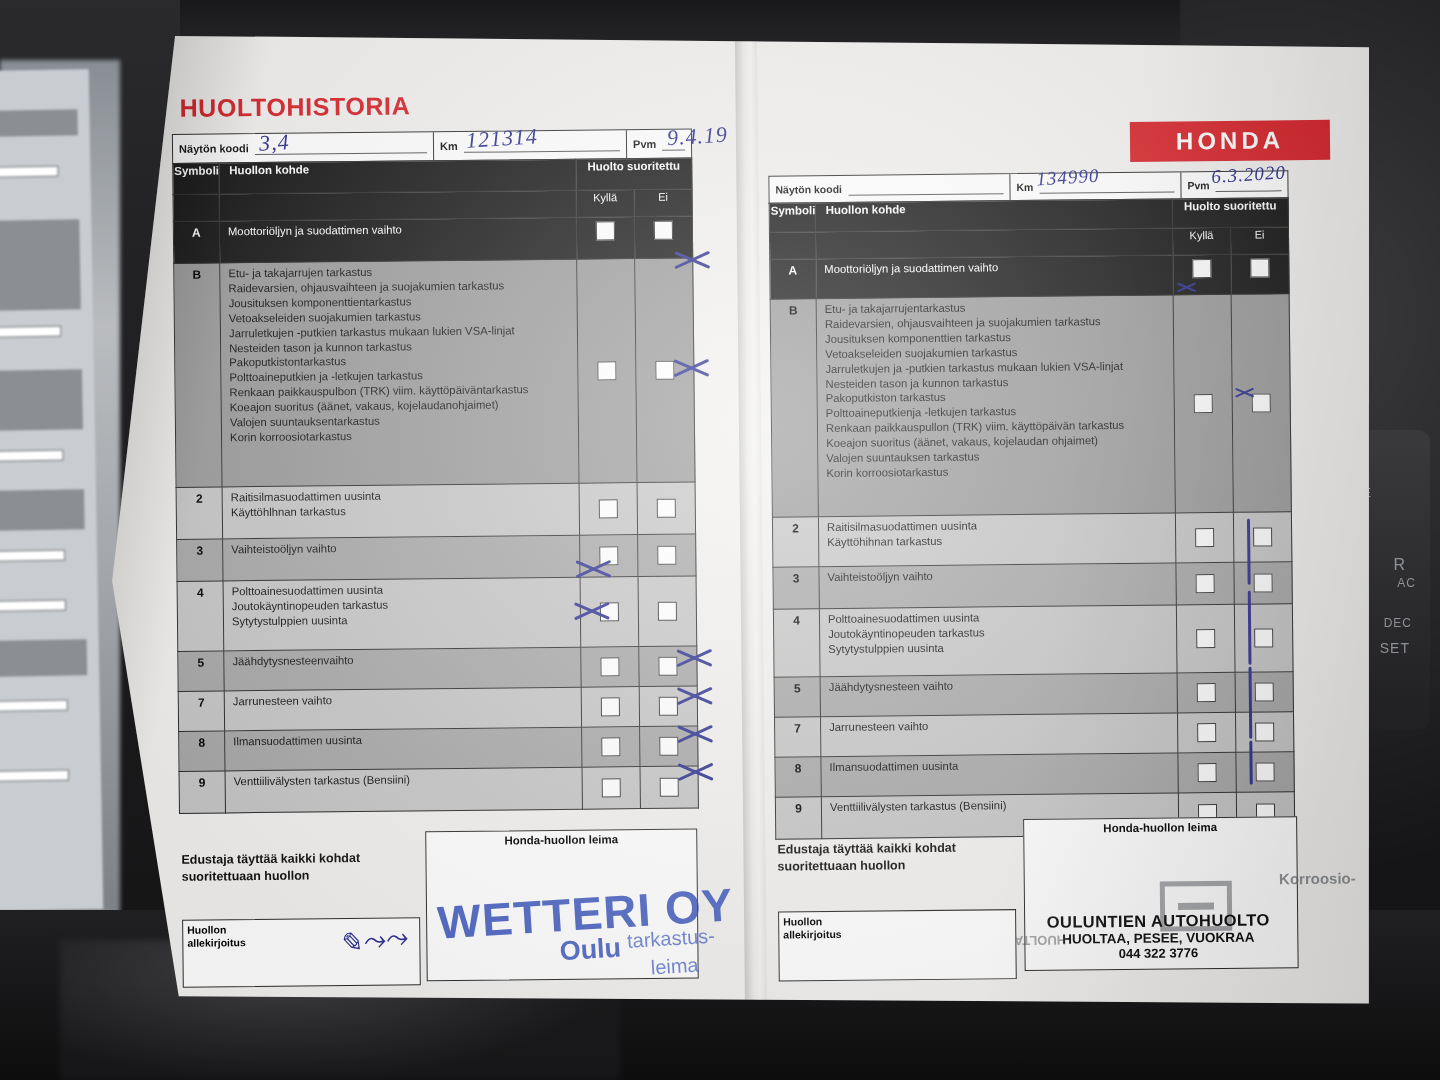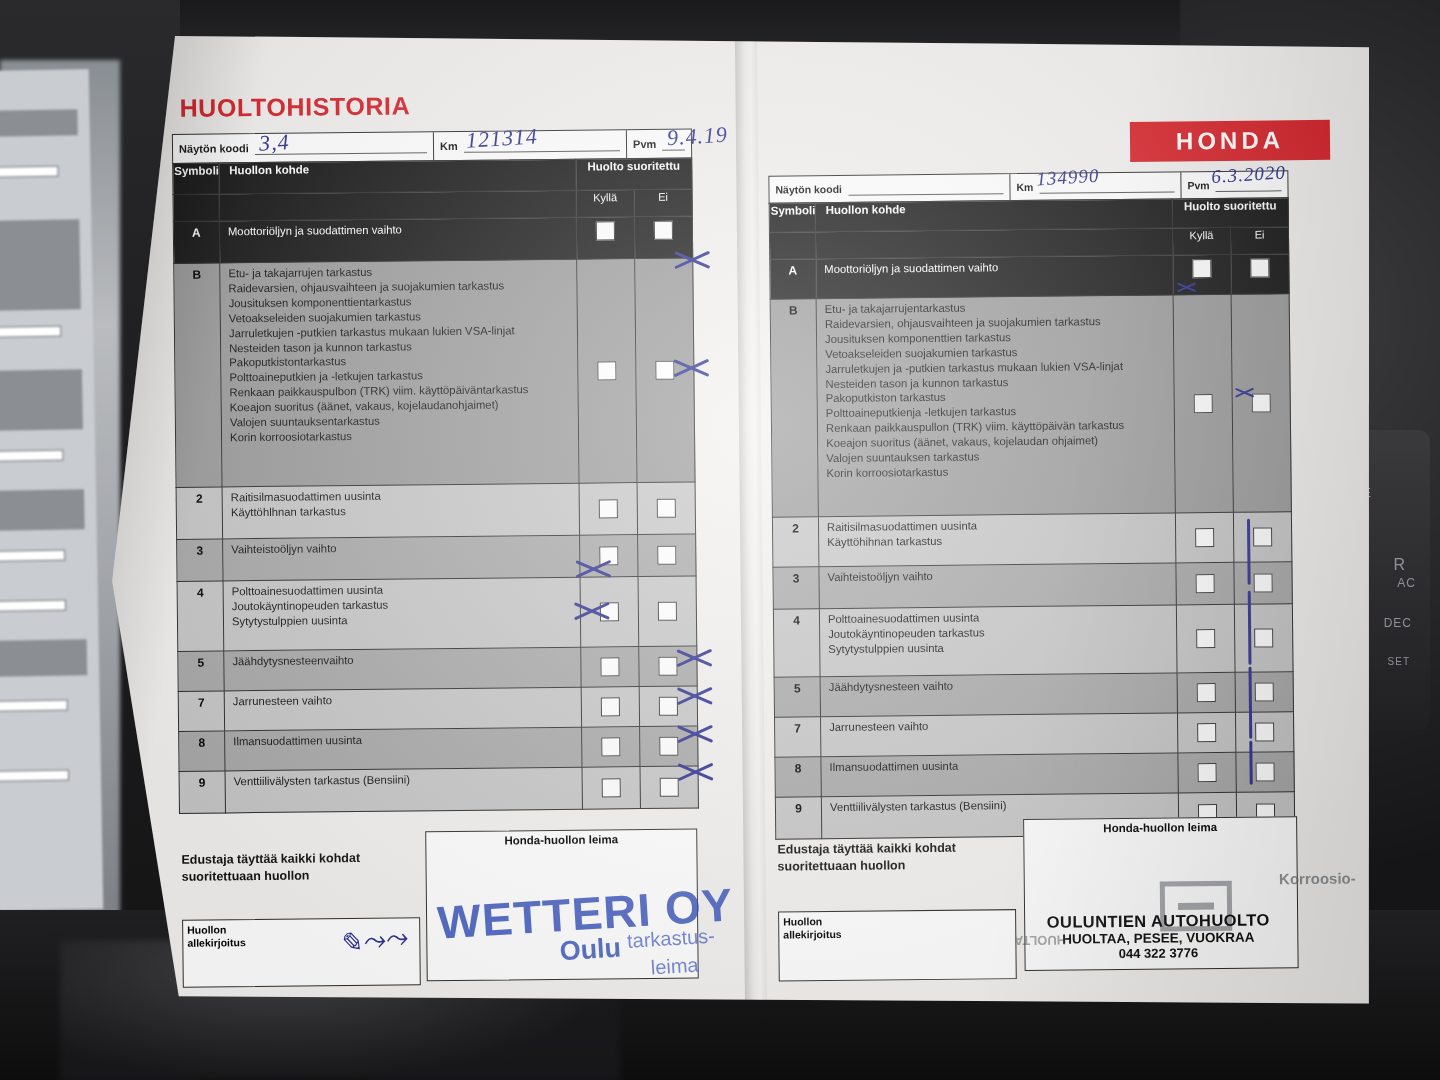--- a/index.html
+++ b/index.html
@@ -127,21 +127,21 @@
     <div class="lband" style="top:570px;height:36px"></div>
     <div class="lline" style="top:630px"></div>
     <div class="lline" style="top:700px"></div>
   </div>
   <div class="bg-steer"></div>
   <div class="bg-dash"></div>
   <div class="dash-txt" style="right:68px;top:486px;">ISE</div>
   <div class="dash-txt" style="right:34px;top:556px;font-size:16px;">R</div>
   <div class="dash-txt" style="right:24px;top:576px;">AC</div>
   <div class="dash-txt" style="right:28px;top:616px;">DEC</div>
-  <div class="dash-txt" style="right:30px;top:656px;font-size:10px;">SET</div>
+  <div class="dash-txt" style="right:30px;top:640px;font-size:14px;">SET</div>
   <div class="dash-txt" style="right:92px;top:596px;">L</div>
   <div class="bg-seat"></div>
   <div class="bg-seat2"></div>
 
   <div id="paper">
 
     <div class="title">HUOLTOHISTORIA</div>
 
     <div class="honda-logo">
       <span>HONDA</span>

